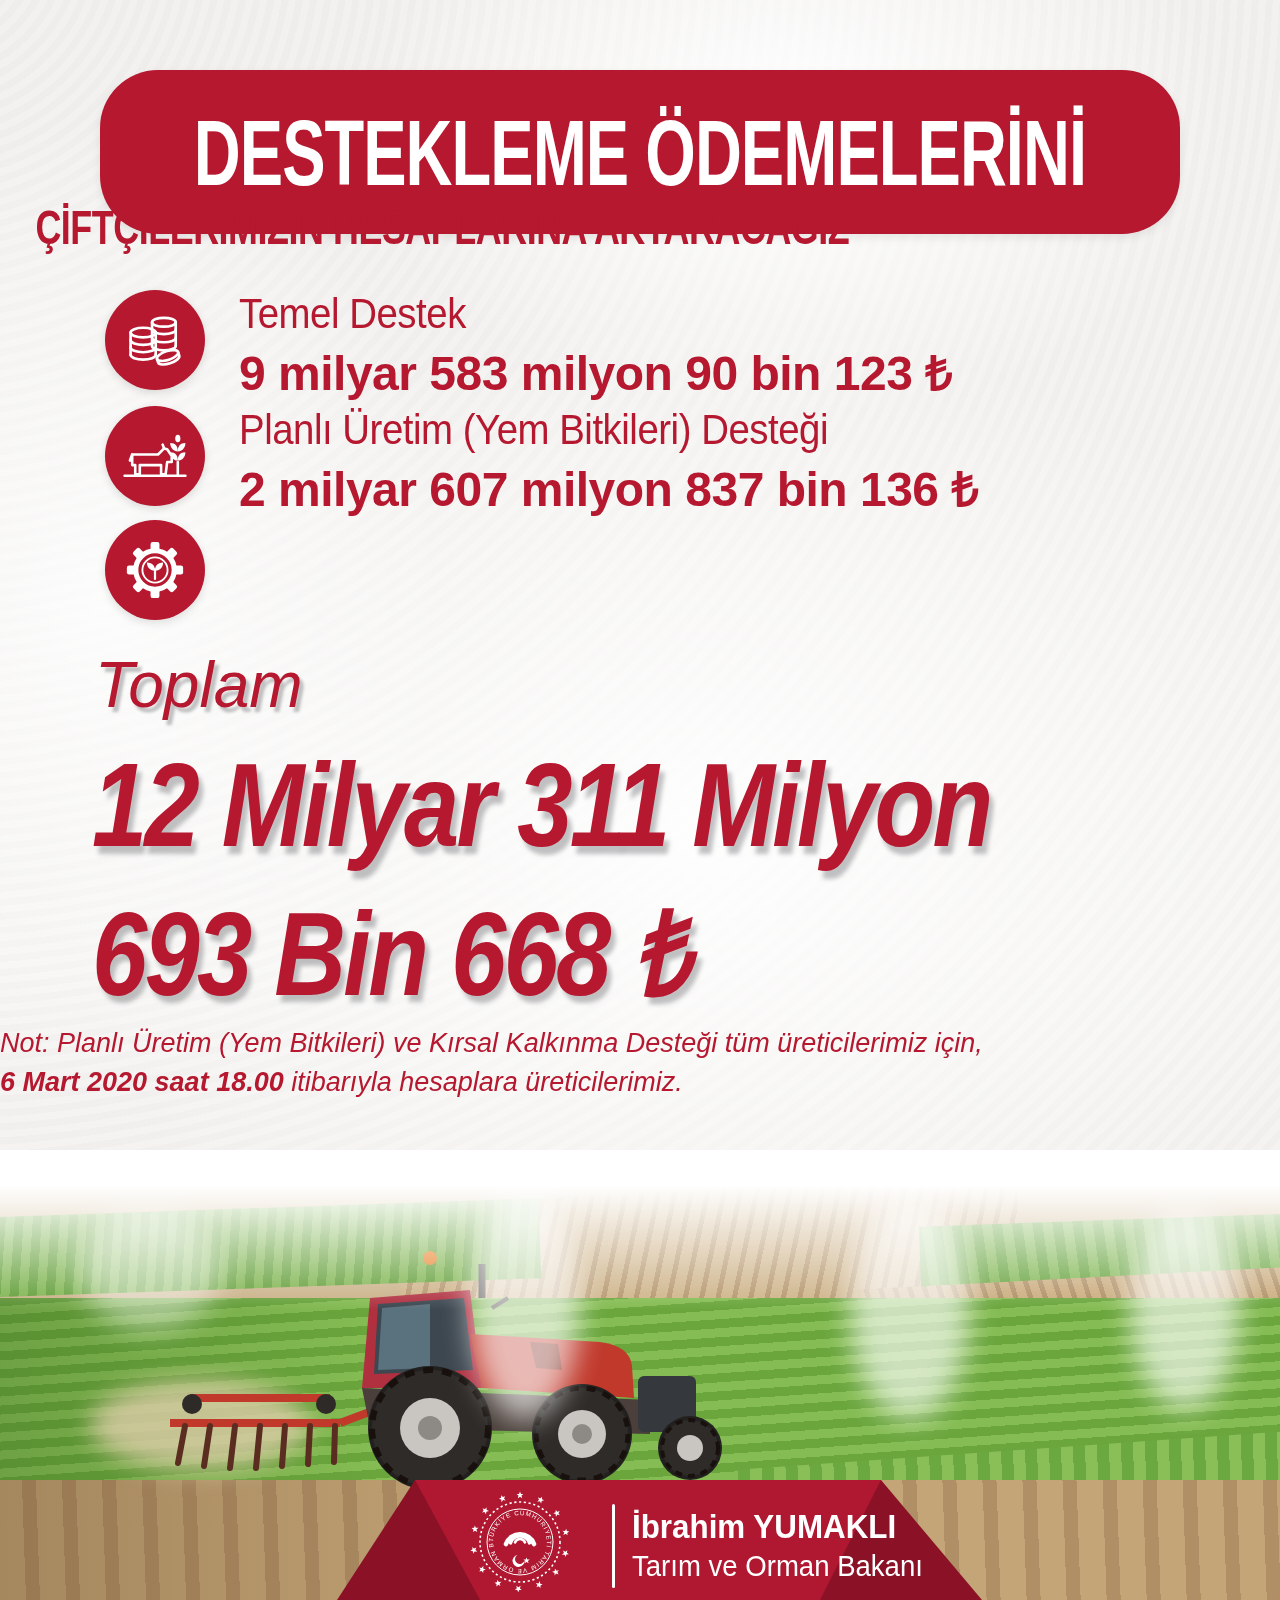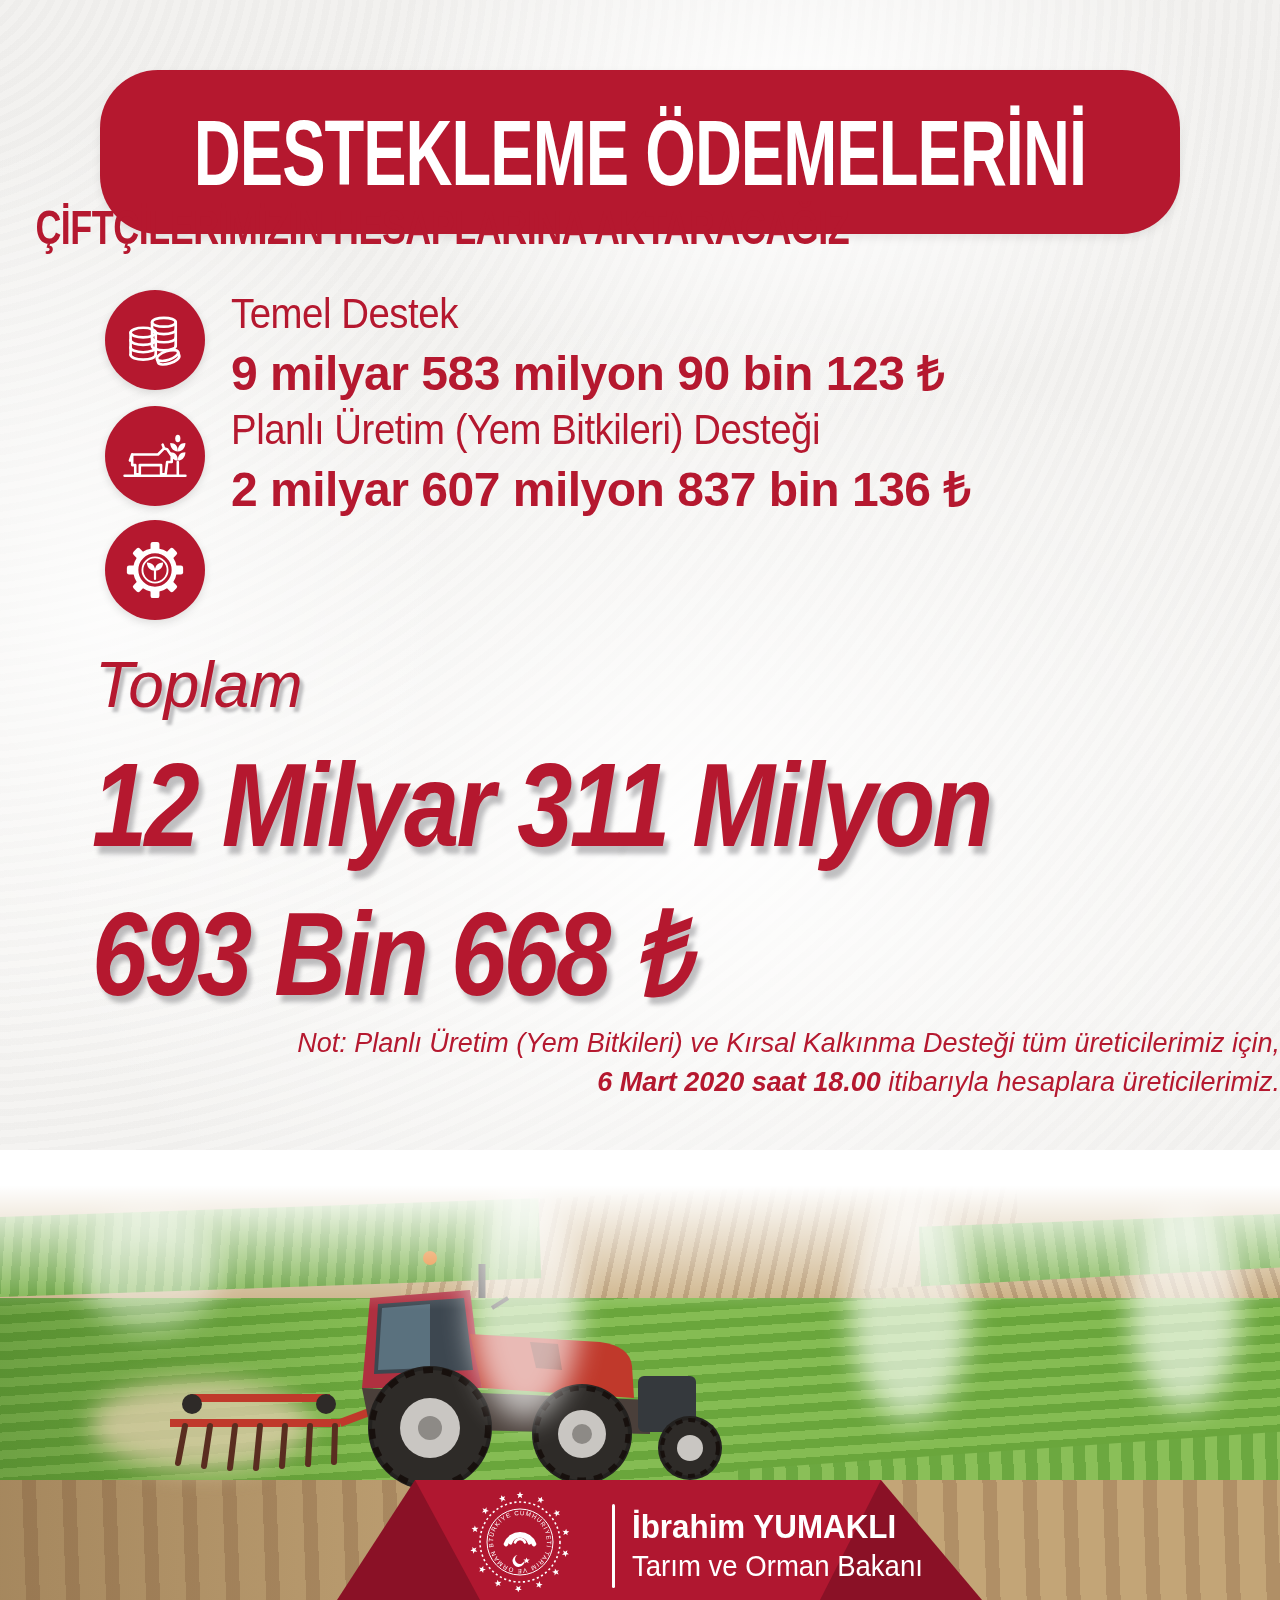--- a/index.html
+++ b/index.html
@@ -31,37 +31,37 @@
     display:inline-block;color:#b5182f;font-weight:bold;font-size:39px;letter-spacing:-.5px;
     transform:scale(.92,1.22);white-space:nowrap;
   }
   
   .item{position:absolute;left:105px;width:1080px;height:110px;}
   .item .badge{
     position:absolute;left:0;top:0;width:100px;height:100px;border-radius:50%;
     background:#b5182f;display:flex;align-items:center;justify-content:center;
     box-shadow:0 3px 8px rgba(0,0,0,.12);
   }
-  .item .txt{position:absolute;left:126px;top:0;width:940px;}
+  .item .txt{position:absolute;left:134px;top:0;width:940px;}
   .item .lbl{font-size:40px;color:#b5182f;letter-spacing:-.5px;display:inline-block;transform-origin:left top;transform:scale(.96,1.05);white-space:nowrap;}
   .item .val{margin-top:4px;font-size:48px;font-weight:bold;color:#b5182f;letter-spacing:-.5px;white-space:nowrap;}
   
   .toplam{
     position:absolute;left:95px;top:648px;font-size:64px;font-weight:normal;font-style:italic;color:#b5182f;
     text-shadow:4px 5px 3px rgba(120,120,125,.45);letter-spacing:0;
   }
   .bigline{
     position:absolute;left:92px;width:1180px;font-size:108px;font-weight:bold;font-style:italic;color:#b5182f;
     letter-spacing:-3px;white-space:nowrap;transform-origin:left top;transform:scale(.92,1.1);
     text-shadow:5px 7px 4px rgba(120,120,125,.45);
   }
   .bigline.l1{top:736px;}
   .bigline.l2{top:868px;}
   
-  .note{position:absolute;left:0;top:1024px;width:1280px;text-align:right;color:#b5182f;
+  .note{position:absolute;left:0;top:1024px;width:1280px;text-align:left;color:#b5182f;
         font-style:italic;font-size:27px;line-height:39px;}
   .note b{font-weight:bold;}
   
   .photo{position:absolute;left:0;top:1150px;width:1280px;height:450px;background:#c9b086;overflow:hidden;}
   .strip{position:absolute;}
   .s-green-l{left:-20px;top:58px;width:560px;height:80px;transform:rotate(-2deg);
     background:repeating-linear-gradient(96deg,#5f9c35 0 9px,#7cb34c 9px 18px);}
   .s-tan-c{left:400px;top:40px;width:620px;height:150px;transform:rotate(-3deg);
     background:repeating-linear-gradient(105deg,#cdb287 0 11px,#b3946a 11px 16px);}
   .s-green-r{left:920px;top:70px;width:380px;height:70px;transform:rotate(-2deg);

